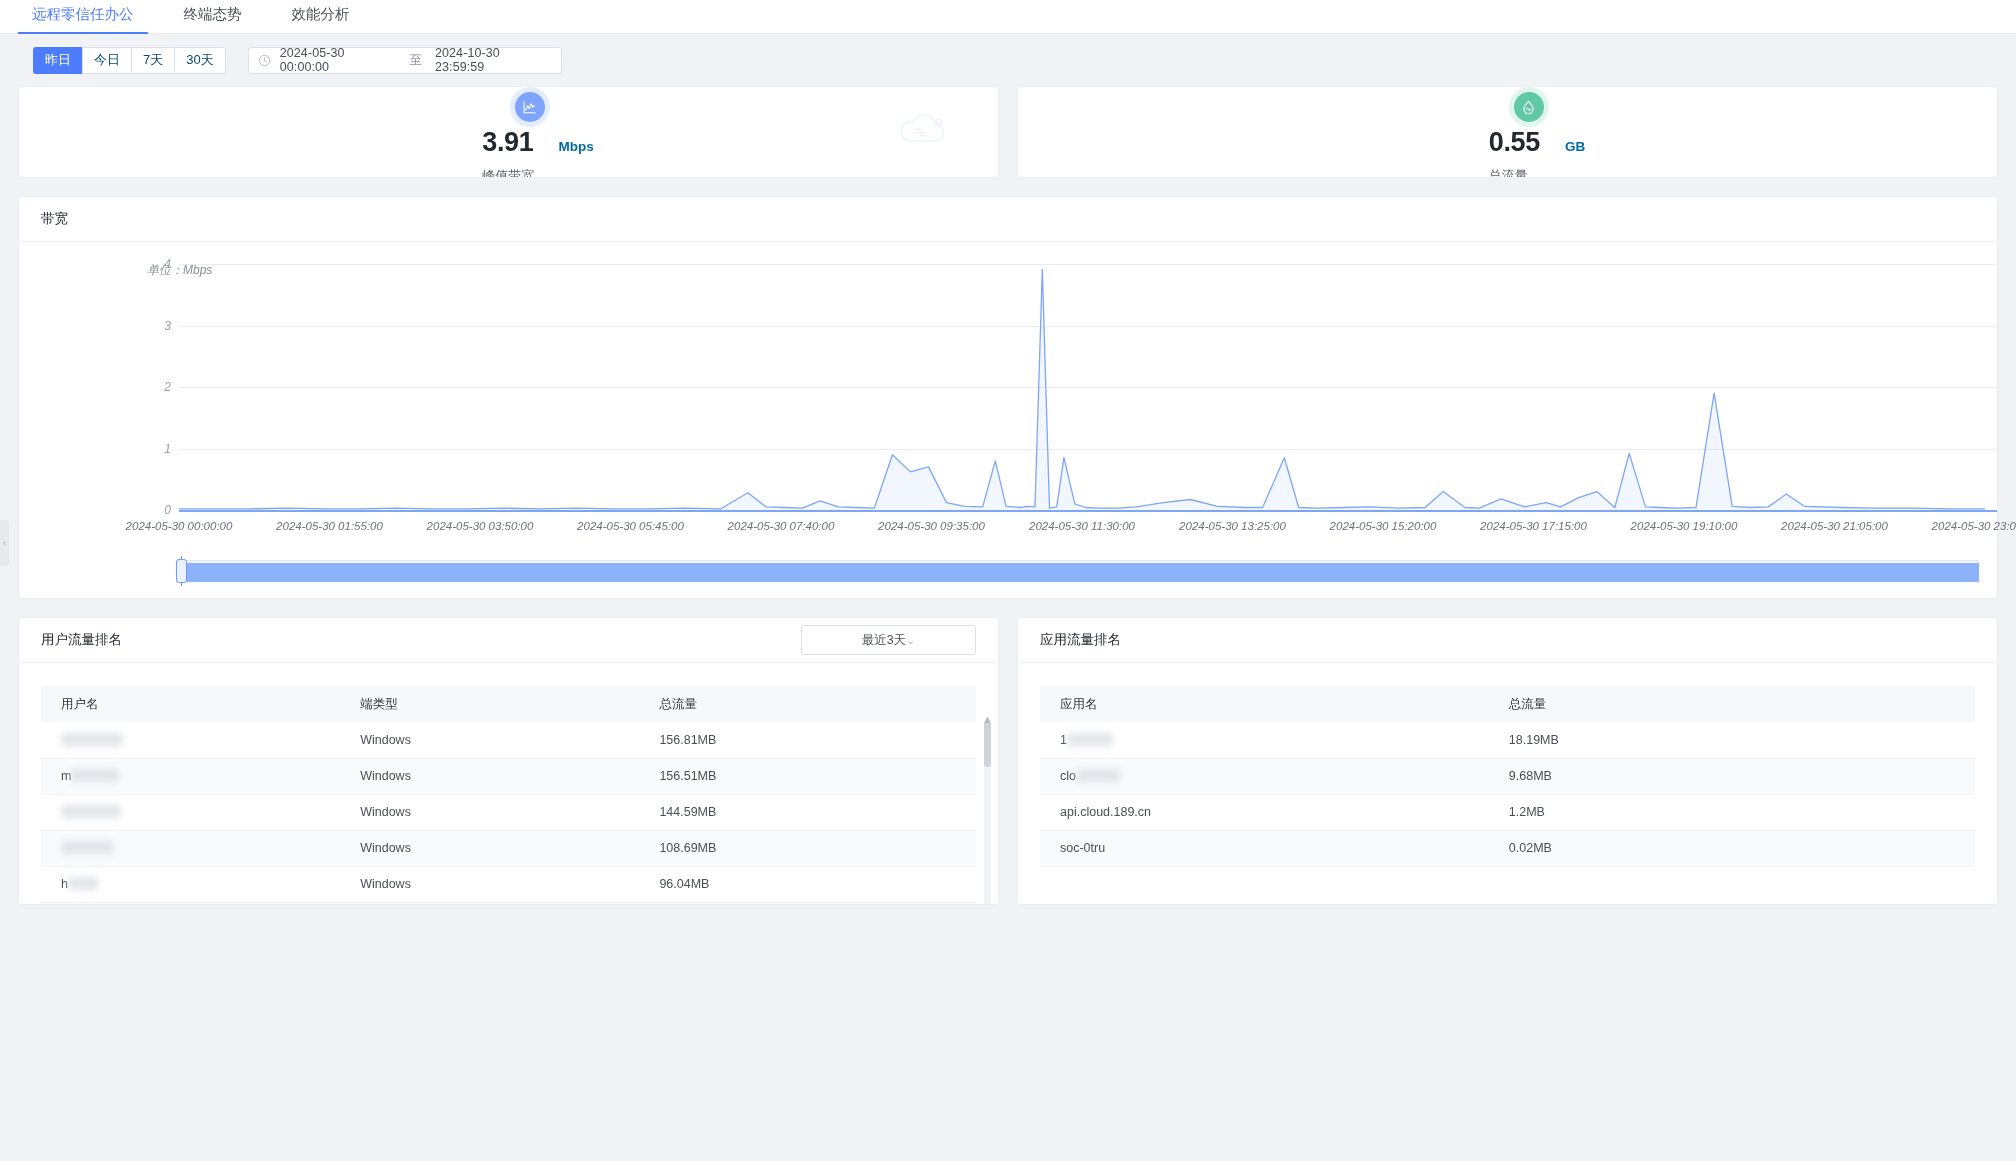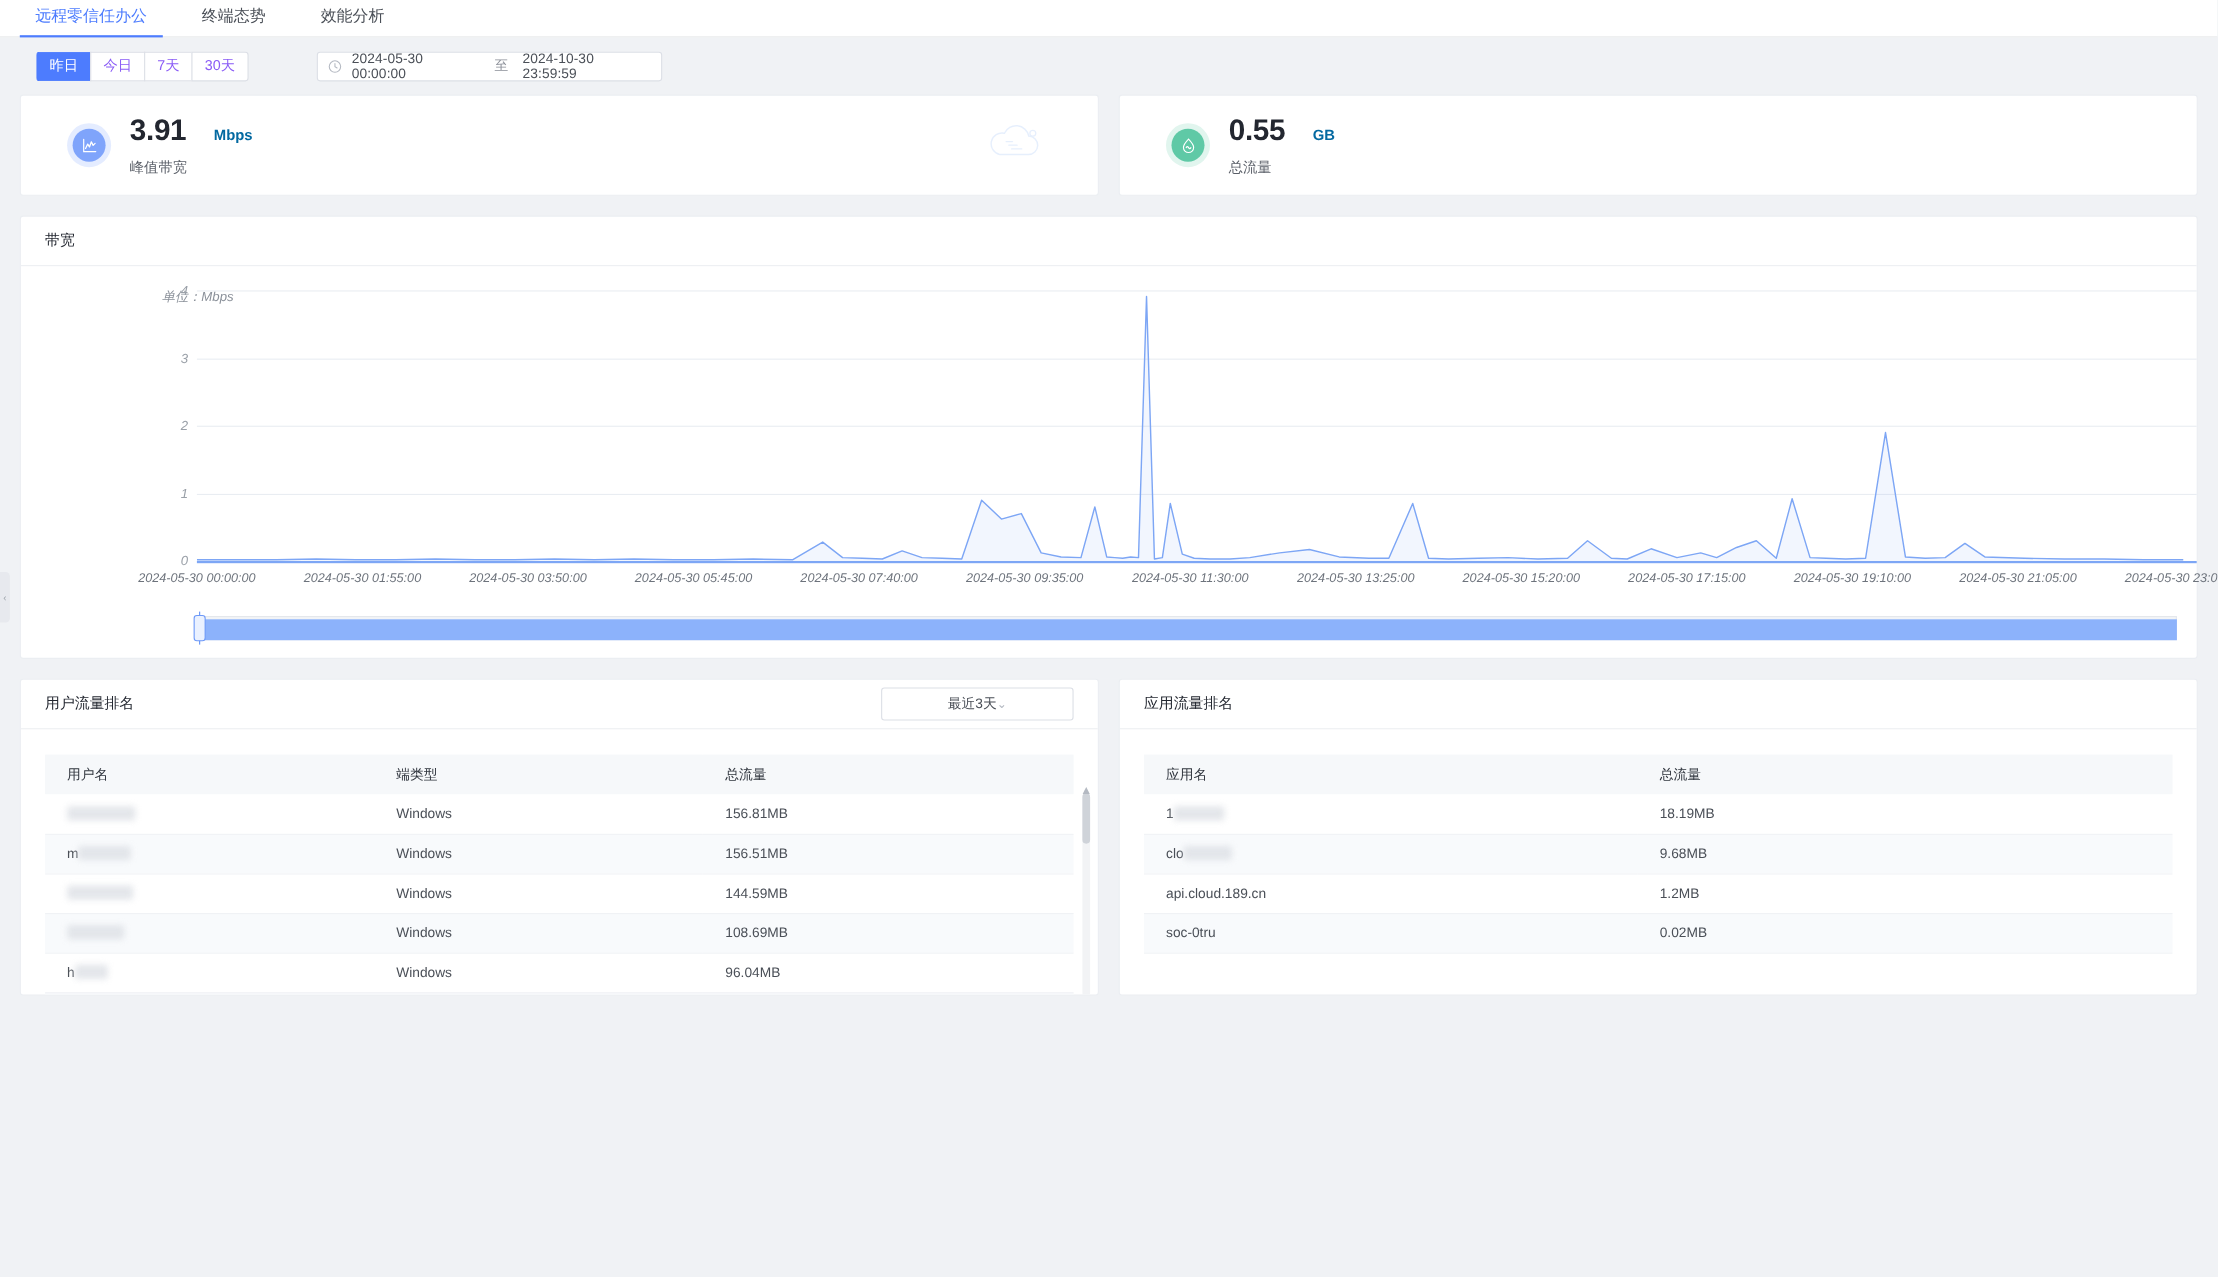--- a/index.html
+++ b/index.html
@@ -39,32 +39,31 @@
     background: #4d7cfe;
   }
 
   
   .filterbar {
     height: 52px;
     display: flex;
     align-items: center;
     padding-left: 33px;
     background: #f0f2f5;
-    gap: 40px;
   }
   .btn-group { display: flex; }
   .btn-group .seg {
     height: 27px;
     min-width: 41px;
     padding: 0 11px;
     border: 1px solid #dcdfe6;
     border-right: none;
     background: #fff;
     font-size: 13px;
-    color: #8b5cf6;
+    color: #0c4a6e;
     display: flex; align-items: center; justify-content: center;
     cursor: pointer;
   }
   .btn-group .seg:first-child { border-radius: 3px 0 0 3px; }
   .btn-group .seg:last-child { border-right: 1px solid #dcdfe6; border-radius: 0 3px 3px 0; }
   .btn-group .seg.active {
     background: #4d7cfe; border-color: #4d7cfe; color: #fff;
   }
   .daterange {
     margin-left: 22px;
@@ -87,20 +86,21 @@
   
   .row-stats {
     display: flex;
     gap: 18px;
     padding: 0 18px;
   }
   .card {
     background: #fff;
     border-radius: 3px;
     border: 1px solid #ebeef2;
+    flex-direction: column;
   }
   .stat-card {
     flex: 1;
     height: 92px;
     display: flex;
     align-items: center;
     padding-left: 42px;
     position: relative;
     overflow: hidden;
   }

